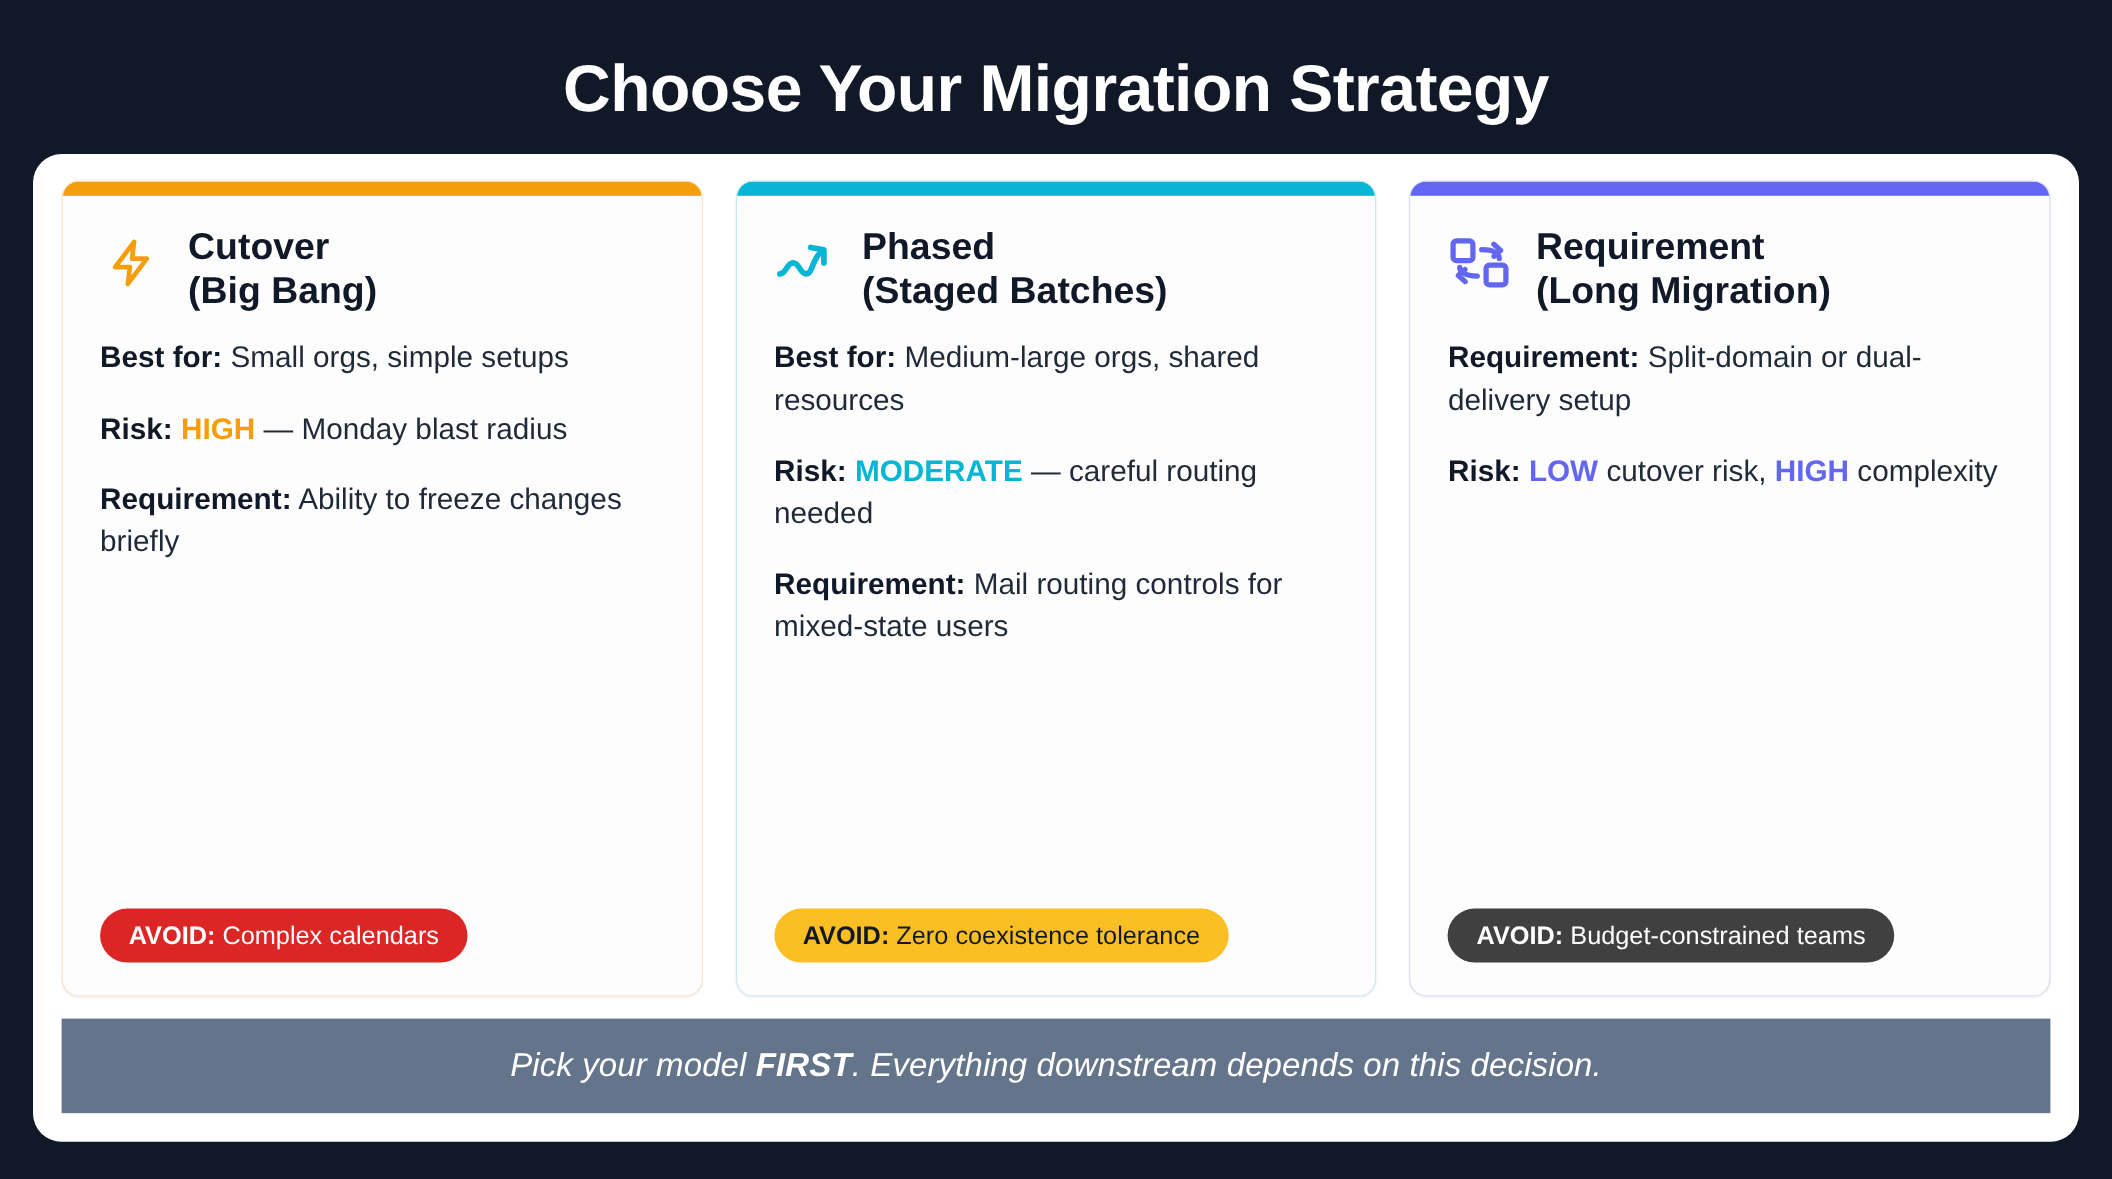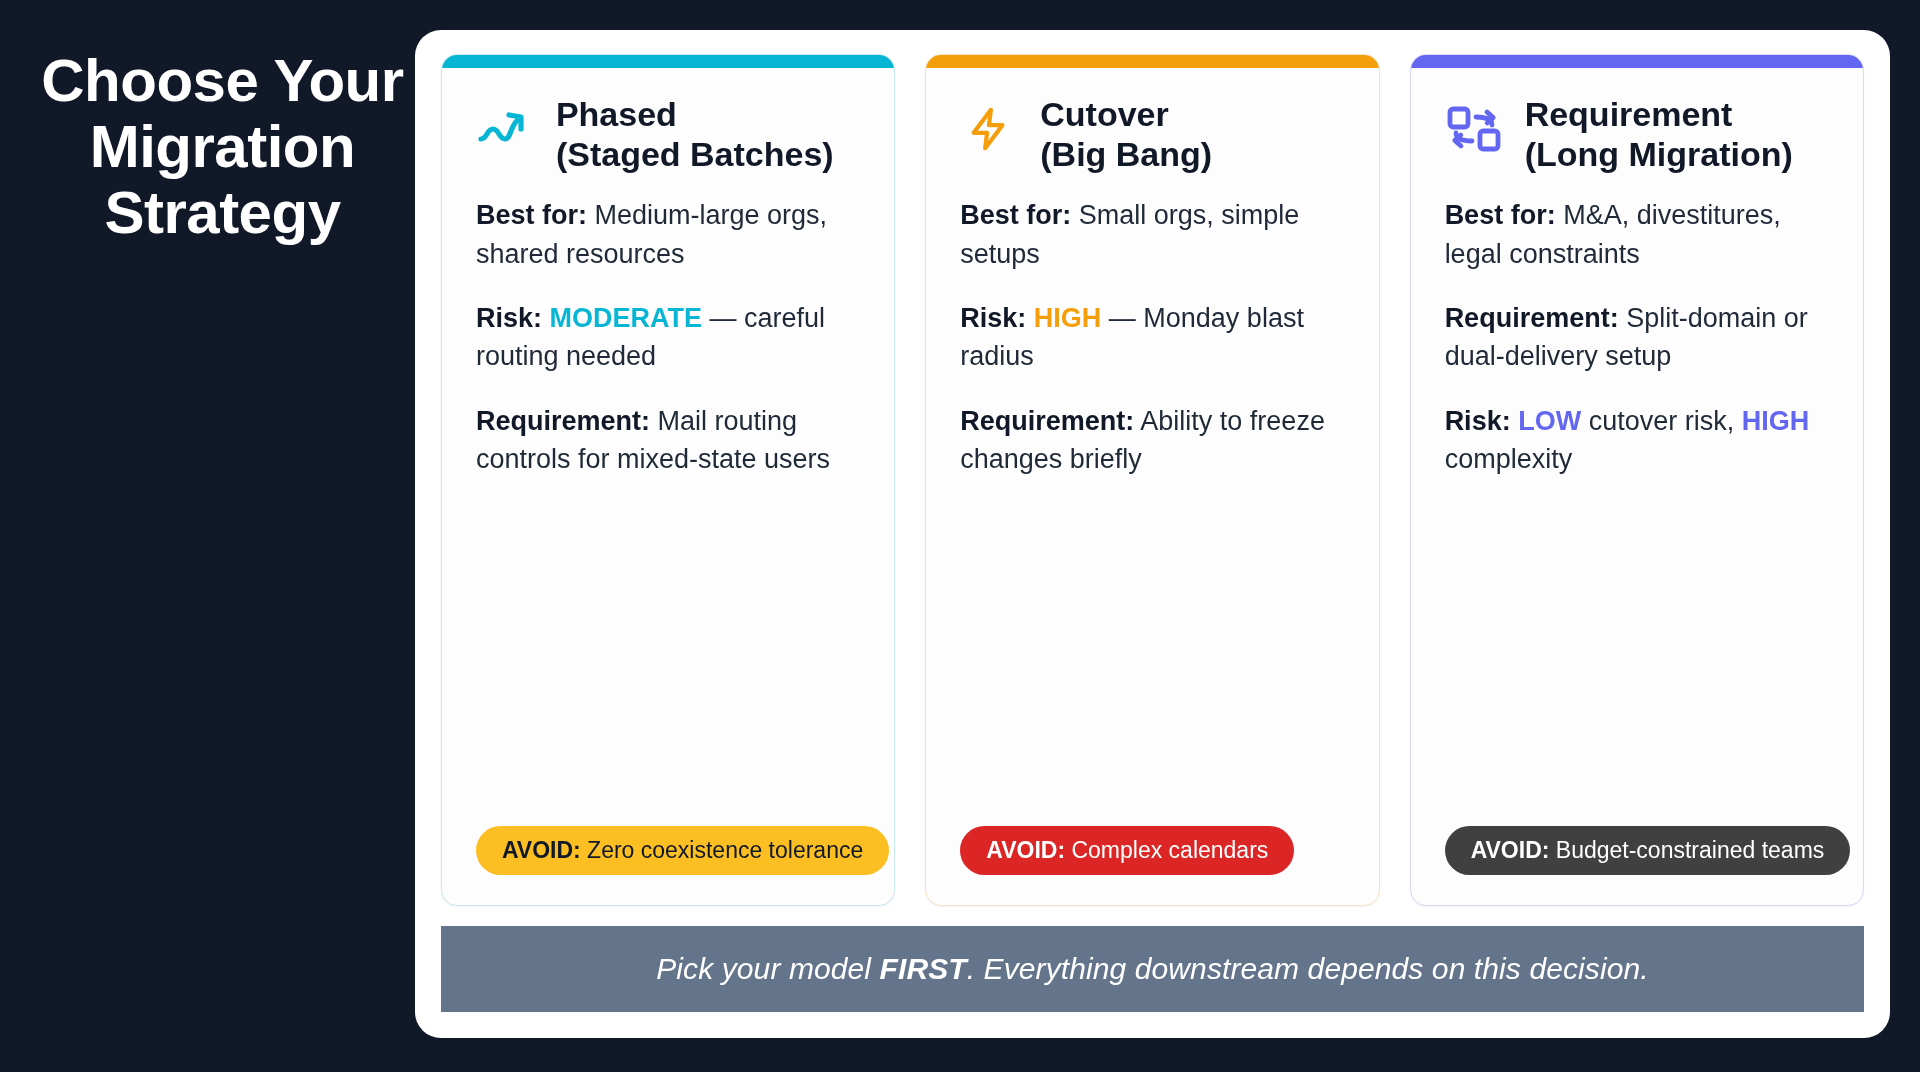--- a/index.html
+++ b/index.html
@@ -11,20 +11,21 @@
     font-family: "Liberation Sans", sans-serif;
     overflow: hidden;
   }
 
   .page {
     width: 1920px;
     height: 1072px;
     background: #111827;
     padding: 30px 30px 34px 30px;
     display: flex;
+    flex-direction: column;
   }
 
   .title {
     color: #ffffff;
     font-size: 60px;
     font-weight: bold;
     text-align: center;
     letter-spacing: -0.5px;
     padding: 18px 0 26px 0;
     line-height: 1.1;
@@ -128,20 +129,56 @@
 </head>
 <body>
 
 <div class="page">
 
   <div class="title">Choose Your Migration Strategy</div>
 
   <div class="board">
 
     <div class="cards">
+
+      <div class="card" style="border-color:#f7e3c4">
+        <div class="card-top" style="background:#f59e0b"></div>
+        <div class="card-body">
+          <div class="card-head">
+            <span class="card-icon">
+              <svg width="46" height="58" viewBox="0 0 24 24" fill="none" stroke="#f59e0b" stroke-width="2.2" stroke-linecap="round" stroke-linejoin="round">
+                <polygon points="13 2 4 14 11 14 10 22 19 10 12 10 13 2"></polygon>
+              </svg>
+            </span>
+            <div class="card-title">
+              <span>Cutover</span>
+              <span class="sub">(Big Bang)</span>
+            </div>
+          </div>
+
+          <div class="fact">
+            <b>Best for:</b><span> Small orgs, simple setups</span>
+          </div>
+
+          <div class="fact">
+            <b>Risk:</b>
+            <span class="lv" style="color:#f59e0b">HIGH</span><span> — Monday blast radius</span>
+          </div>
+
+          <div class="fact">
+            <b>Requirement:</b><span> Ability to freeze changes briefly</span>
+          </div>
+
+          <div class="spacer"></div>
+
+          <div class="avoid" style="background:#dc2626">
+            <b>AVOID:</b><span> Complex calendars</span>
+          </div>
+        </div>
+      </div>
 
       <div class="card" style="border-color:#c9e8ef">
         <div class="card-top" style="background:#06b6d4"></div>
         <div class="card-body">
           <div class="card-head">
             <span class="card-icon">
               <svg width="56" height="50" viewBox="0 0 28 22" fill="none" stroke="#06b6d4" stroke-width="2.6" stroke-linecap="round" stroke-linejoin="round">
                 <path d="M2 16 C5 16 5 11 8 11 C11 11 11 16 14 16 C17 16 17 8 21 6"></path>
                 <polyline points="16 4 22 5 22 11"></polyline>
               </svg>
@@ -162,56 +199,20 @@
           </div>
 
           <div class="fact">
             <b>Requirement:</b><span> Mail routing controls for mixed-state users</span>
           </div>
 
           <div class="spacer"></div>
 
           <div class="avoid dark-text" style="background:#fbbf24">
             <b>AVOID:</b><span> Zero coexistence tolerance</span>
-          </div>
-        </div>
-      </div>
-
-      <div class="card" style="border-color:#f7e3c4">
-        <div class="card-top" style="background:#f59e0b"></div>
-        <div class="card-body">
-          <div class="card-head">
-            <span class="card-icon">
-              <svg width="46" height="58" viewBox="0 0 24 24" fill="none" stroke="#f59e0b" stroke-width="2.2" stroke-linecap="round" stroke-linejoin="round">
-                <polygon points="13 2 4 14 11 14 10 22 19 10 12 10 13 2"></polygon>
-              </svg>
-            </span>
-            <div class="card-title">
-              <span>Cutover</span>
-              <span class="sub">(Big Bang)</span>
-            </div>
-          </div>
-
-          <div class="fact">
-            <b>Best for:</b><span> Small orgs, simple setups</span>
-          </div>
-
-          <div class="fact">
-            <b>Risk:</b>
-            <span class="lv" style="color:#f59e0b">HIGH</span><span> — Monday blast radius</span>
-          </div>
-
-          <div class="fact">
-            <b>Requirement:</b><span> Ability to freeze changes briefly</span>
-          </div>
-
-          <div class="spacer"></div>
-
-          <div class="avoid" style="background:#dc2626">
-            <b>AVOID:</b><span> Complex calendars</span>
           </div>
         </div>
       </div>
 
       <div class="card" style="border-color:#d8daf6">
         <div class="card-top" style="background:#6366f1"></div>
         <div class="card-body">
           <div class="card-head">
             <span class="card-icon">
               <svg width="56" height="52" viewBox="0 0 28 26" fill="none" stroke="#6366f1" stroke-width="2.4" stroke-linecap="round" stroke-linejoin="round">
@@ -222,23 +223,20 @@
                 <path d="M13 19 C7 19 5 17 5 15"></path>
                 <polyline points="7.5 21.5 4.4 18.7 7.4 16"></polyline>
               </svg>
             </span>
             <div class="card-title">
               <span>Requirement</span>
               <span class="sub">(Long Migration)</span>
             </div>
           </div>
 
-          <div class="fact">
-            <b>Best for:</b><span> M&amp;A, divestitures, legal constraints</span>
-          </div>
 
           <div class="fact">
             <b>Requirement:</b><span> Split-domain or dual-delivery setup</span>
           </div>
 
           <div class="fact">
             <b>Risk:</b>
             <span class="lv" style="color:#6366f1">LOW</span><span> cutover risk,</span>
             <span class="lv" style="color:#6366f1">HIGH</span><span> complexity</span>
           </div>

